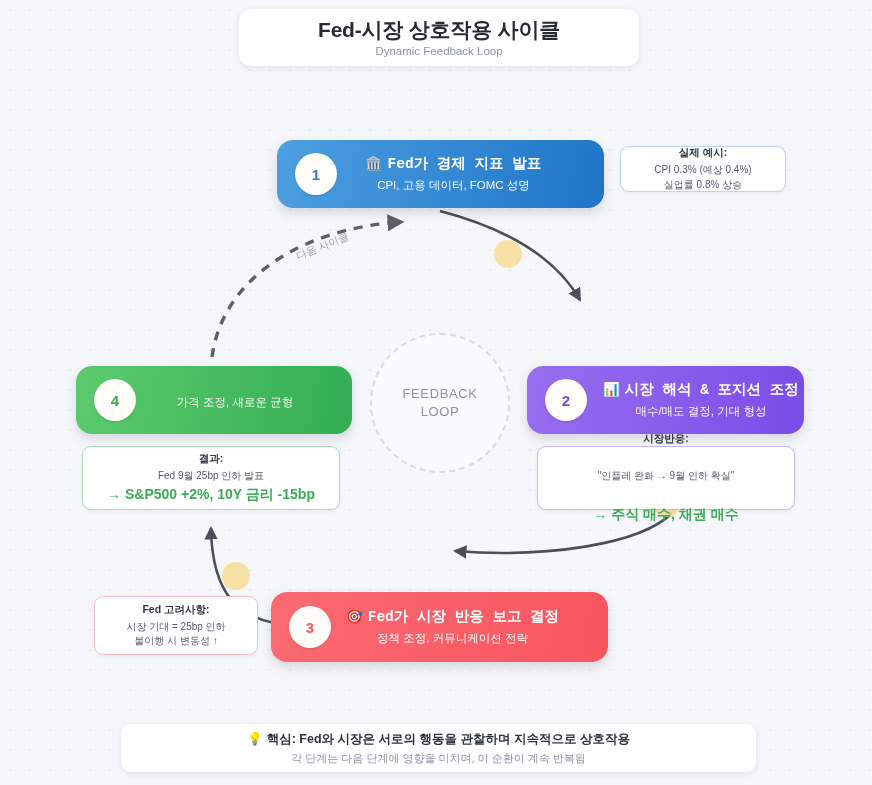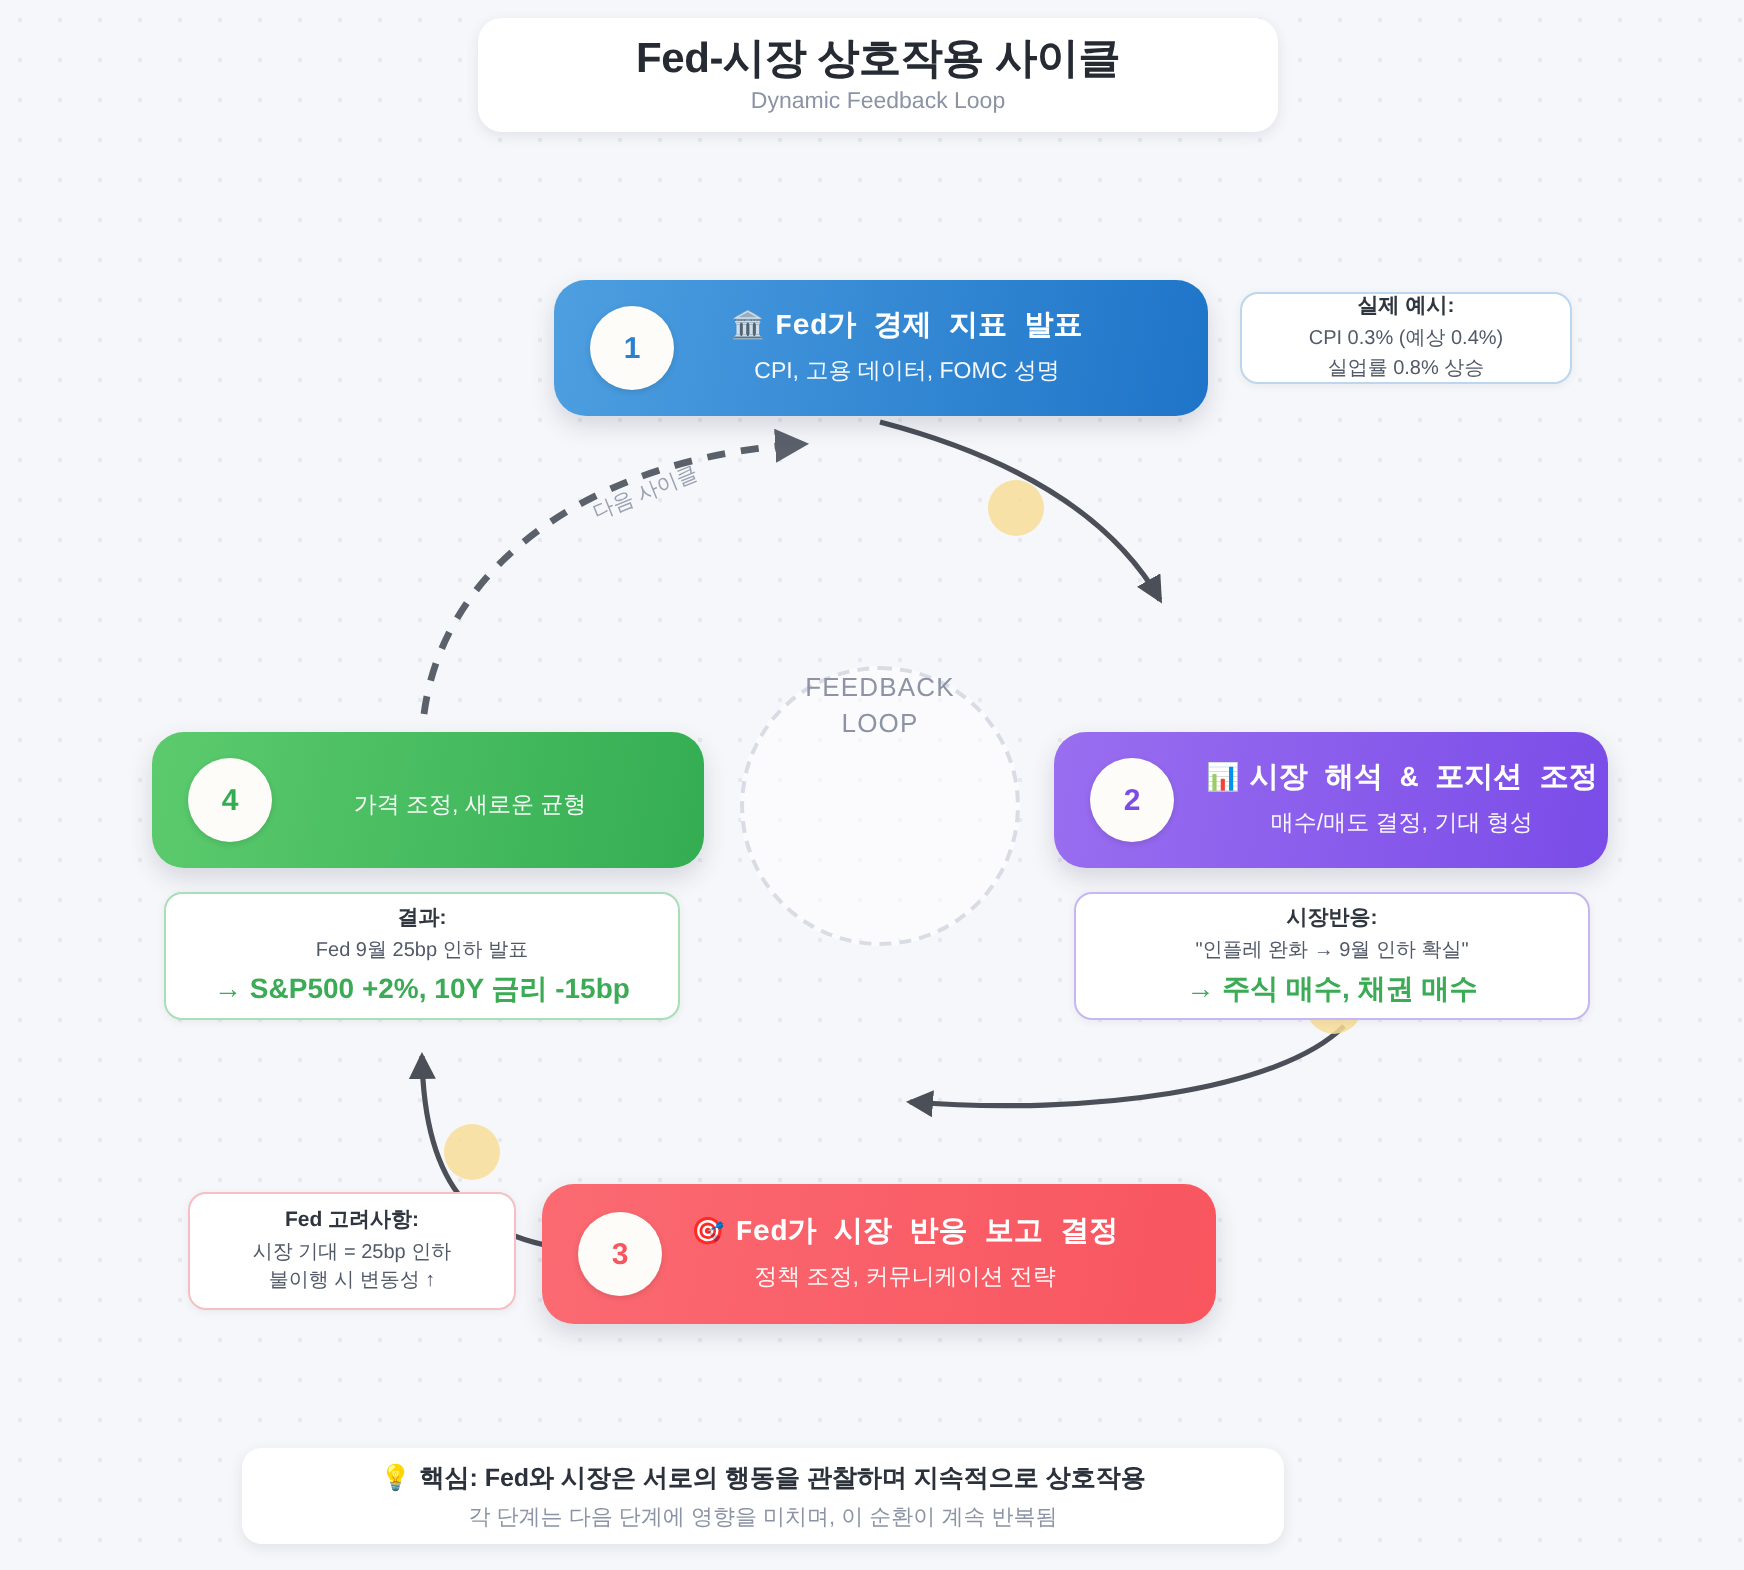--- a/index.html
+++ b/index.html
@@ -59,21 +59,21 @@
 
   
   .loop-circle {
     position: absolute;
     left: 370px; top: 333px;
     width: 140px; height: 140px;
     border-radius: 50%;
     border: 2px dashed #d9dce4;
     background: rgba(255,255,255,0.55);
     display: flex; flex-direction: column;
-    align-items: center; 
+    align-items: center; justify-content: center;
     text-align: center;
     font-size: 13px;
     letter-spacing: 0.6px;
     color: #8b93a4;
     line-height: 1.35;
   }
 
   
   .node {
     position: absolute;
@@ -138,31 +138,31 @@
     align-items: center; justify-content: center;
     text-align: center;
     padding: 7px 10px;
     box-shadow: 0 1px 4px rgba(40,50,80,0.07);
   }
   .anno .a-head { font-size: 10.5px; font-weight: bold; color: #30363f; margin-bottom: 3px; }
   .anno .a-line { font-size: 10px; color: #525a68; line-height: 1.45; }
   .anno .a-accent { font-size: 14px; font-weight: bold; line-height: 1.45; margin-top: 1px; }
 
   #anno1 { left: 620px; top: 146px; width: 166px; height: 46px; border-color: #bcd6ef; }
-  #anno2 { left: 537px; top: 446px; width: 258px; height: 64px; border-color: #c7b6f3; }
+  #anno2 { left: 537px; top: 446px; width: 258px; height: 64px; border-color: #c7b6f3; gap: 20px; }
   #anno2 .a-accent { color: #3bab55; }
   #anno3 { left: 94px; top: 596px; width: 164px; height: 59px; border-color: #f6bfc3; }
   #anno4 { left: 82px; top: 446px; width: 258px; height: 64px; border-color: #a9dfb6; }
   #anno4 .a-accent { color: #3bab55; }
 
   
   .footer {
     position: absolute;
     left: 121px; top: 724px;
-    width: 521px; height: 48px;
+    width: 635px; height: 48px;
     background: #ffffff;
     border-radius: 10px;
     box-shadow: 0 2px 7px rgba(40,50,80,0.10);
     display: flex; flex-direction: column;
     align-items: center; justify-content: center;
   }
   .footer .f-main { font-size: 12.5px; font-weight: bold; color: #2c323b; }
   .footer .f-main .emj { margin-right: 4px; }
   .footer .f-sub { font-size: 11px; color: #8b93a4; margin-top: 3px; }
 </style>

